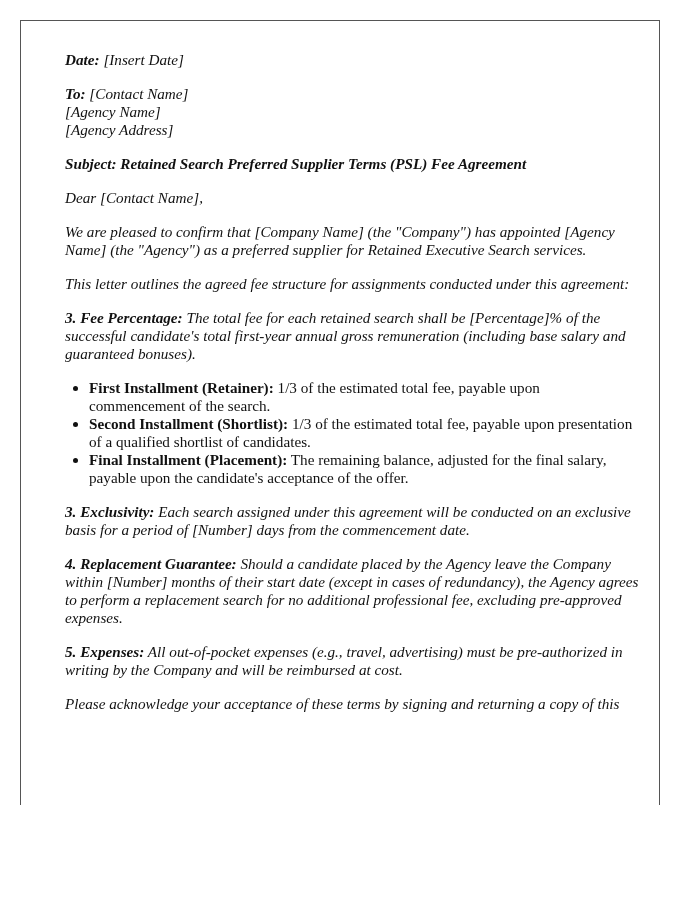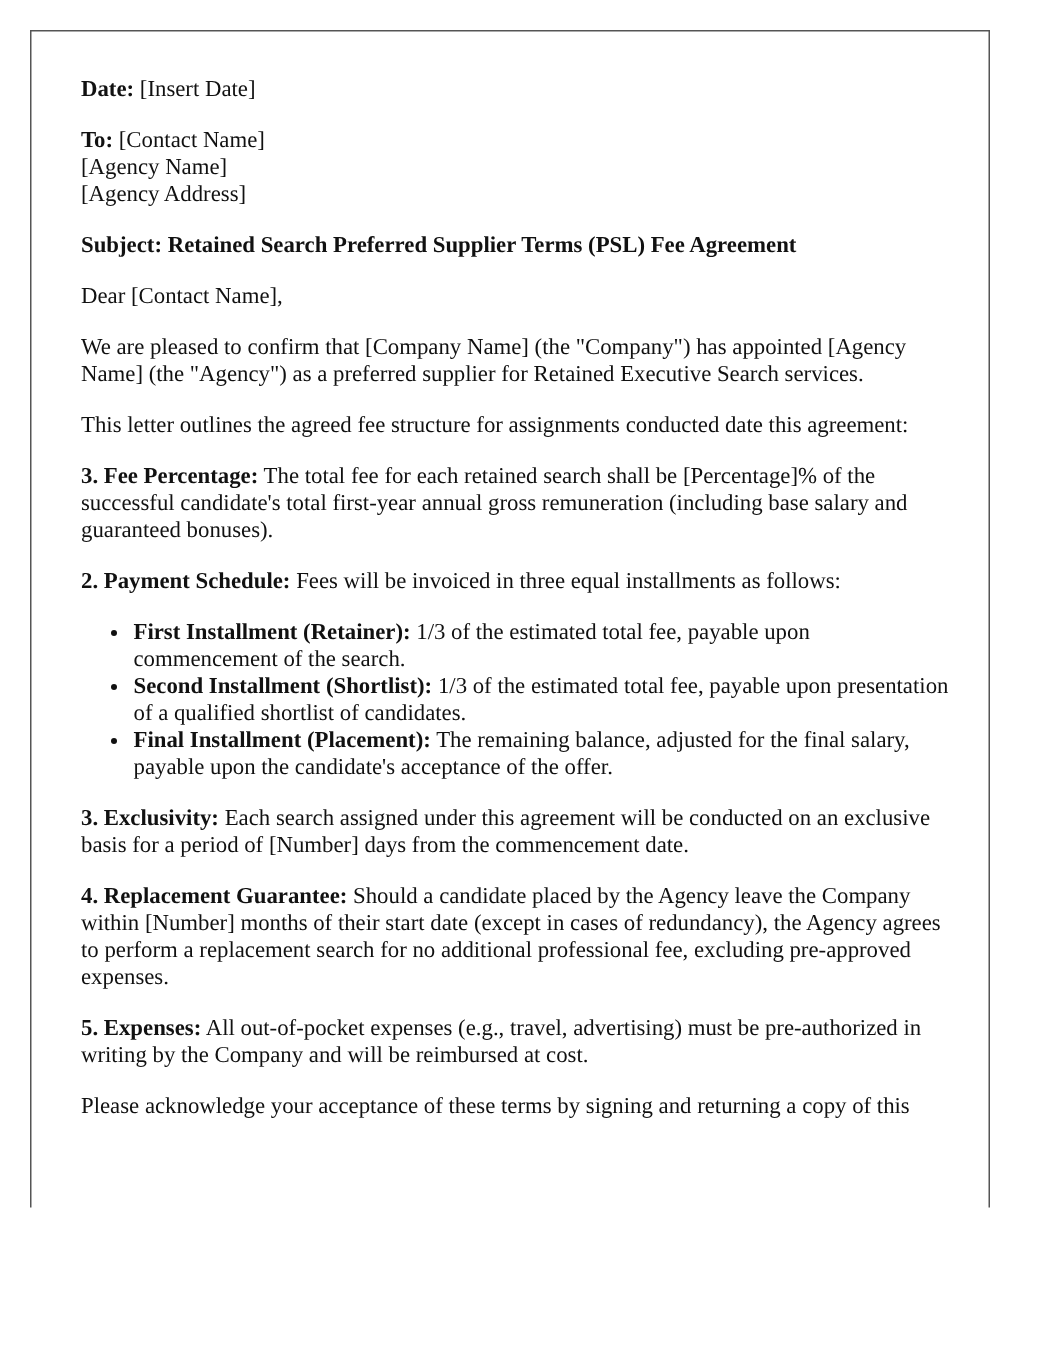--- a/index.html
+++ b/index.html
@@ -1,43 +1,42 @@
 <!DOCTYPE html>
 <html><head>
 <meta charset="utf-8">
 <style>
   html, body { margin:0; padding:0; background:#fff; }
   body { width:700px; height:900px; position:relative; overflow:hidden;
          font-family:"Liberation Serif","DejaVu Serif",serif; font-size:15.2px; line-height:18px; color:#111; }
   .page { position:absolute; left:20px; top:20px; width:640px; height:785px;
           border:1px solid #555; border-bottom:none; overflow:hidden; box-sizing:border-box; }
   .content { position:absolute; left:28px; top:30px; width:590px; }
-  p { margin:0 0 16px 5px; }
+  p { margin:0 0 16px 16px;font-style:italic; }
   b { font-weight:bold; }
   ul { margin:0 0 16px 0; padding-left:40px; }
   li { margin:0; }
 </style>
 </head>
 <body>
 
 <div class="page">
   <div class="content">
     <p><b>Date:</b> <span>[Insert Date]</span></p>
     <p>
       <b>To:</b> <span>[Contact Name]</span><br>
       <span>[Agency Name]</span><br>
       <span>[Agency Address]</span>
     </p>
     <p><b>Subject: Retained Search Preferred Supplier Terms (PSL) Fee Agreement</b></p>
     <p>Dear [Contact Name],</p>
     <p>We are pleased to confirm that [Company Name] (the "Company") has appointed [Agency Name] (the "Agency") as a preferred supplier for Retained Executive Search services.</p>
-    <p>This letter outlines the agreed fee structure for assignments conducted date this agreement:</p>
+    <p>This letter outlines the agreed fee structure for assignments conducted under this agreement:</p>
 
     <p><b>3. Fee Percentage:</b><span> The total fee for each retained search shall be [Percentage]% of the successful candidate's total first-year annual gross remuneration (including base salary and guaranteed bonuses).</span></p>
-    <p><b>2. Payment Schedule:</b><span> Fees will be invoiced in three equal installments as follows:</span></p>
     <ul>
       <li><b>First Installment (Retainer):</b><span> 1/3 of the estimated total fee, payable upon commencement of the search.</span></li>
       <li><b>Second Installment (Shortlist):</b><span> 1/3 of the estimated total fee, payable upon presentation of a qualified shortlist of candidates.</span></li>
       <li><b>Final Installment (Placement):</b><span> The remaining balance, adjusted for the final salary, payable upon the candidate's acceptance of the offer.</span></li>
     </ul>
     <p><b>3. Exclusivity:</b><span> Each search assigned under this agreement will be conducted on an exclusive basis for a period of [Number] days from the commencement date.</span></p>
     <p><b>4. Replacement Guarantee:</b><span> Should a candidate placed by the Agency leave the Company within [Number] months of their start date (except in cases of redundancy), the Agency agrees to perform a replacement search for no additional professional fee, excluding pre-approved expenses.</span></p>
     <p><b>5. Expenses:</b><span> All out-of-pocket expenses (e.g., travel, advertising) must be pre-authorized in writing by the Company and will be reimbursed at cost.</span></p>
     <p>Please acknowledge your acceptance of these terms by signing and returning a copy of this</p>
   </div>

